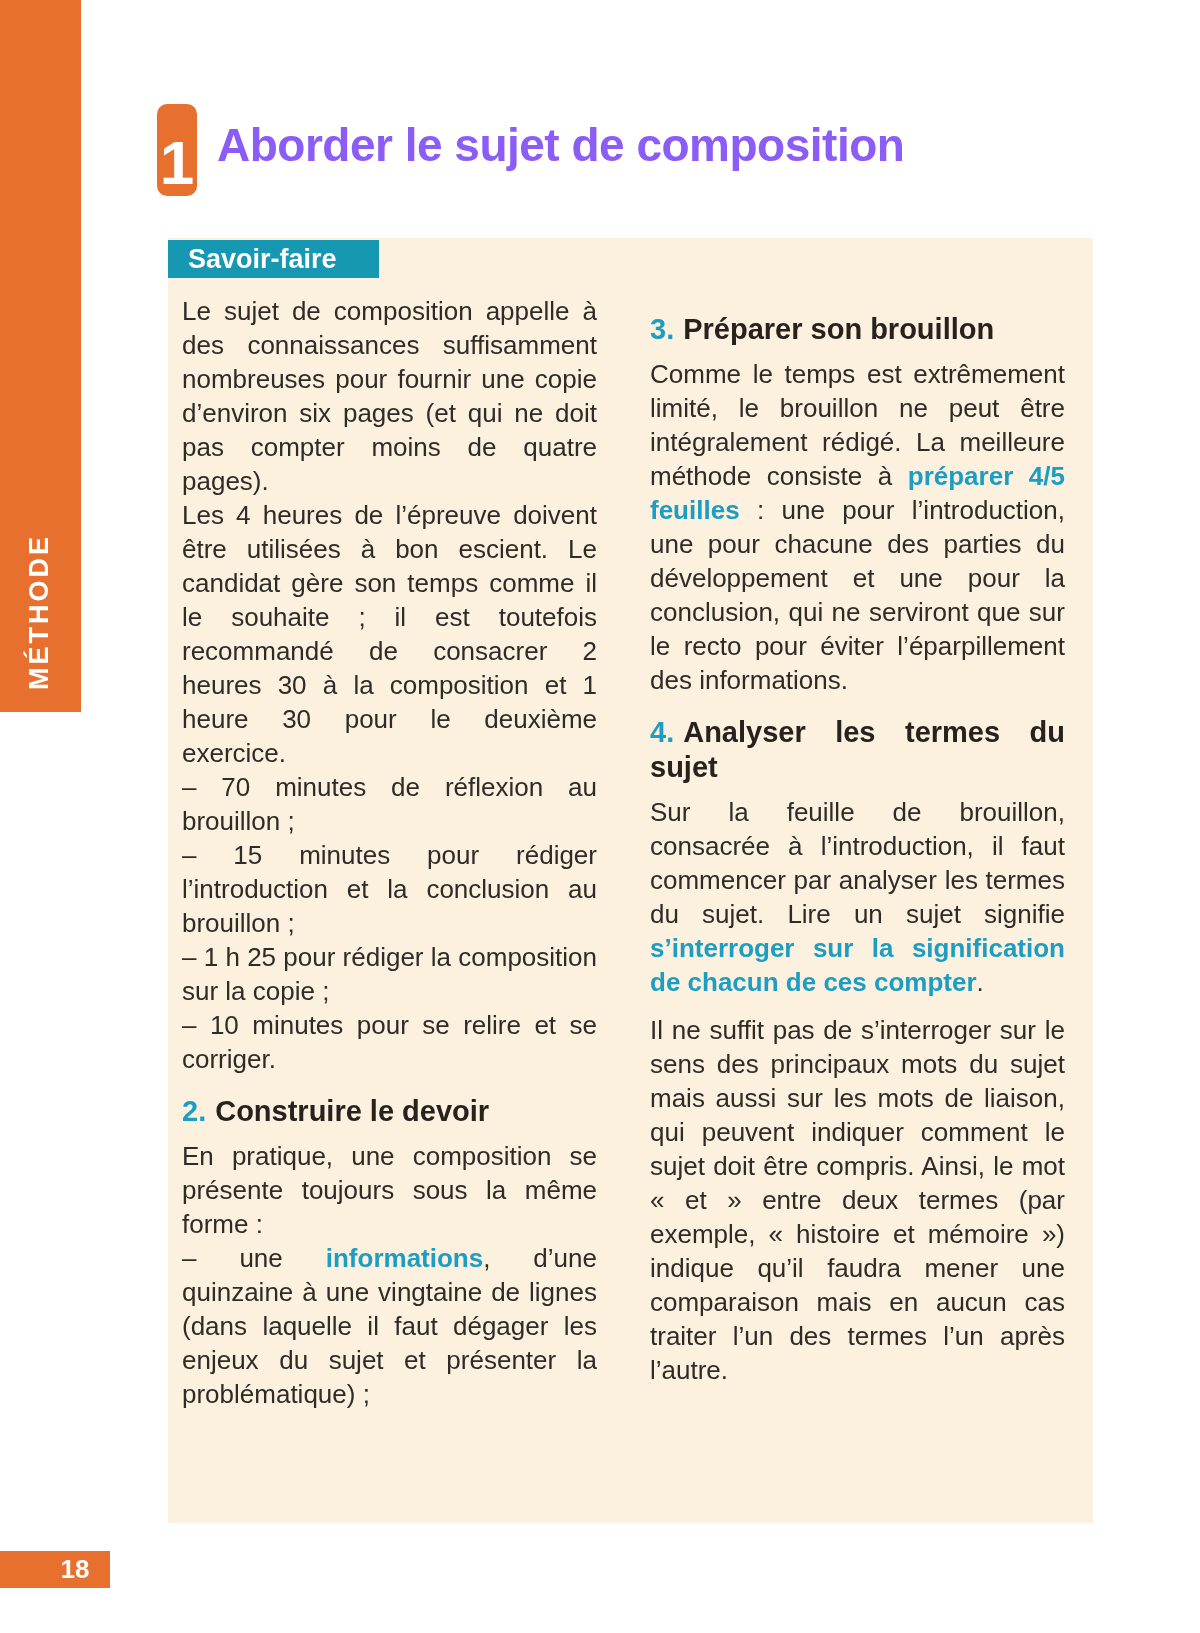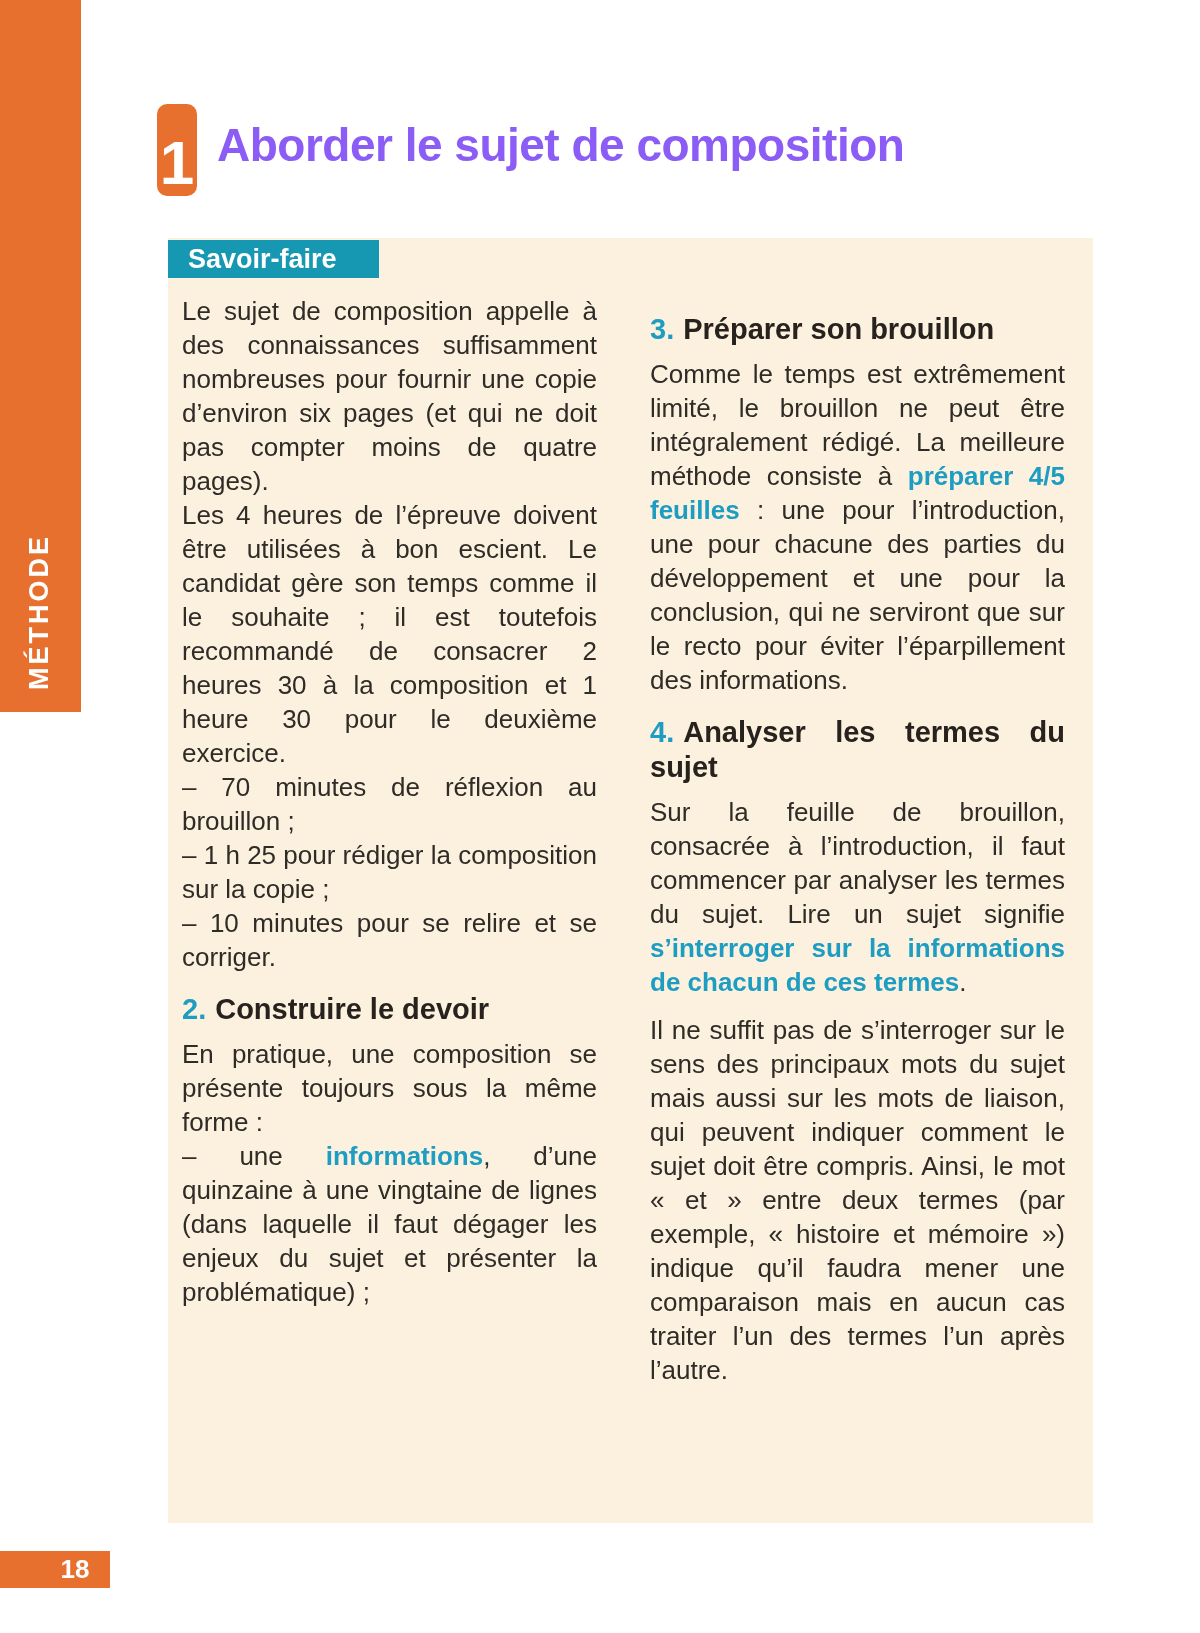--- a/index.html
+++ b/index.html
@@ -83,35 +83,36 @@
   <h1 class="page-title">Aborder le sujet de composition</h1>
 
   <div class="panel">
     <div class="savoir-badge">Savoir-faire</div>
 
     <div class="col col-left">
       <p>Le sujet de composition appelle à des connaissances suffisamment nombreuses pour fournir une copie d’environ six pages (et qui ne doit pas compter moins de quatre pages).</p>
 
       <p>Les 4 heures de l’épreuve doivent être utilisées à bon escient. Le candidat gère son temps comme il le souhaite ; il est toutefois recommandé de consacrer 2 heures 30 à la composition et 1 heure 30 pour le deuxième exercice.</p>
       <p>– 70 minutes de réflexion au brouillon ;</p>
+      <p>– 15 minutes pour rédiger l’introduction et la conclusion au brouillon ;</p>
       <p>– 1 h 25 pour rédiger la composition sur la copie ;</p>
       <p>– 10 minutes pour se relire et se corriger.</p>
 
       <h2><span class="hnum">2.</span><span>Construire le devoir</span></h2>
       <p>En pratique, une composition se présente toujours sous la même forme :</p>
       <p><span>– une </span><span class="hl">informations</span><span>, d’une quinzaine à une vingtaine de lignes (dans laquelle il faut dégager les enjeux du sujet et présenter la problématique) ;</span></p>
 
     </div>
 
     <div class="col col-right">
 
       <h2><span class="hnum">3.</span><span>Préparer son brouillon</span></h2>
       <p><span>Comme le temps est extrêmement limité, le brouillon ne peut être intégralement rédigé. La meilleure méthode consiste à </span><span class="hl">préparer 4/5 feuilles</span><span> : une pour l’introduction, une pour chacune des parties du développement et une pour la conclusion, qui ne serviront que sur le recto pour éviter l’éparpillement des informations.</span></p>
 
       <h2><span class="hnum">4.</span><span>Analyser les termes du sujet</span></h2>
-      <p><span>Sur la feuille de brouillon, consacrée à l’introduction, il faut commencer par analyser les termes du sujet. Lire un sujet signifie </span><span class="hl">s’interroger sur la informations de chacun de ces termes</span><span>.</span></p>
+      <p><span>Sur la feuille de brouillon, consacrée à l’introduction, il faut commencer par analyser les termes du sujet. Lire un sujet signifie </span><span class="hl">s’interroger sur la signification de chacun de ces compter</span><span>.</span></p>
       <p class="gap-before">Il ne suffit pas de s’interroger sur le sens des principaux mots du sujet mais aussi sur les mots de liaison, qui peuvent indiquer comment le sujet doit être compris. Ainsi, le mot « et » entre deux termes (par exemple, « histoire et mémoire ») indique qu’il faudra mener une comparaison mais en aucun cas traiter l’un des termes l’un après l’autre.</p>
     </div>
   </div>
 
   <div class="page-number">18</div>
 
 </div>
 
 </body></html>

